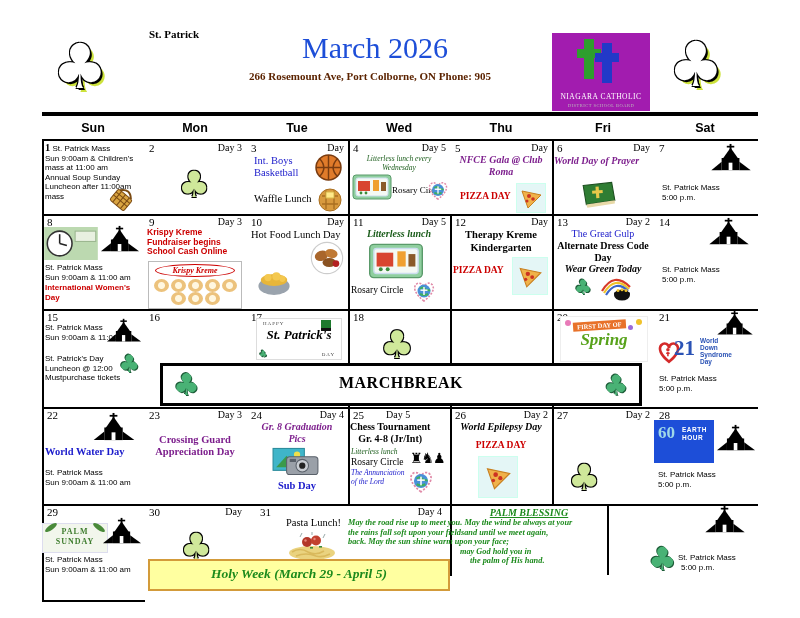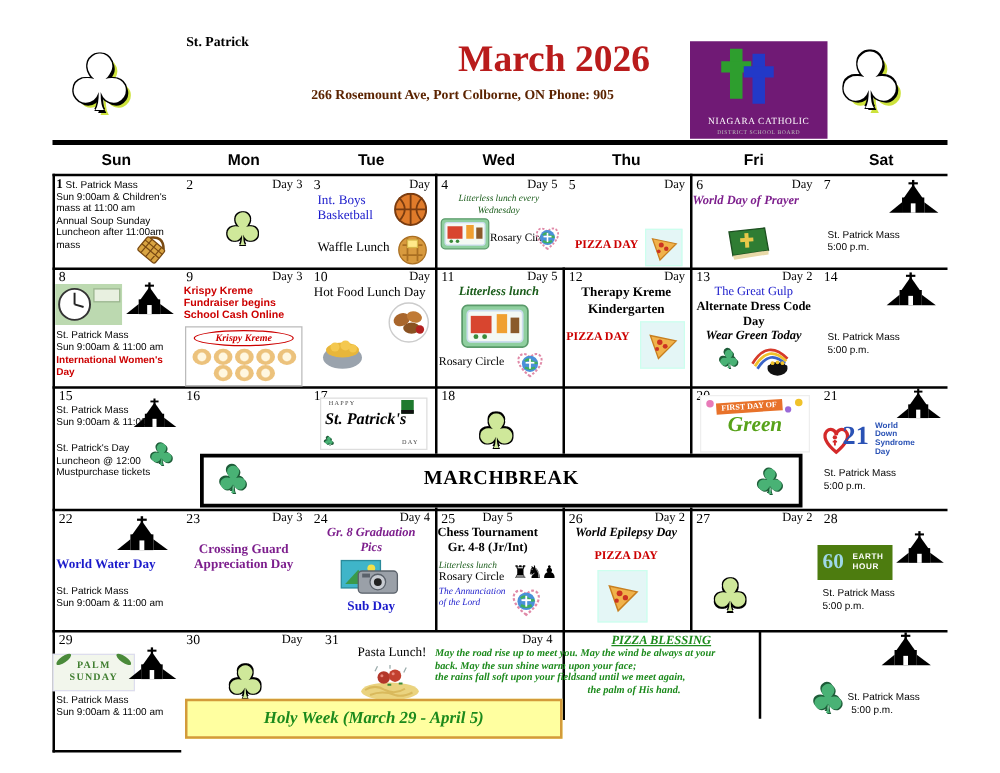--- a/index.html
+++ b/index.html
@@ -19,33 +19,33 @@
   .b{font-weight:bold}.i{font-style:italic}.u{text-decoration:underline}.ctr{text-align:center}
   .red{color:#cc0000}.blu{color:#1a1acb}.pur{color:#7d1f8d}.grn{color:#137713}.mar{color:#5b2300}.dgrn{color:#1a5c1a}
   .clov{position:absolute;font-family:"DejaVu Sans",sans-serif;line-height:1}
   .clov.outl{color:#cfe89a;text-shadow:-1px -1px 0 #000,1px -1px 0 #000,-1px 1px 0 #000,1px 1px 0 #000}
   .clov.hdr{color:#fff;text-shadow:-1px -1px 0 #000,1px -1px 0 #000,-1px 1px 0 #000,2px 2px 0 #000,4px 4px 0 #cde23c}
   .clov.sol{color:#49b275;text-shadow:-1px -1px 0 #1d5c38,1px 1px 0 #1d5c38}
   .ev{font-size:10.5px;line-height:12px}
   .sm{font-size:9.5px}
   .tinyi{font-size:7.5px;line-height:8.5px}
   
-  #title{position:absolute;left:230px;top:31px;width:290px;text-align:right;
-         font-size:30px;font-weight:bold;color:#b91c1c}
+  #title{position:absolute;left:230px;top:31px;width:290px;text-align:center;
+         font-size:30px;font-weight:normal;color:#1d4ed8}
   #addr{position:absolute;left:170px;top:70px;width:400px;text-align:center;font-size:11px;font-weight:bold}
   #phone2{position:absolute;left:553px;top:70px;font-size:11px;font-weight:bold}
   #sub{position:absolute;left:170px;top:84px;width:400px;text-align:center;font-size:11px;font-weight:bold;color:#176917}
   #shield{position:absolute;left:130px;top:28px;width:88px;height:86px;text-align:center}
   #shieldarc{font-size:11px;font-weight:bold}
   #shieldbody{width:62px;height:62px;margin:1px auto 0;border:2px solid #333;border-radius:4px 4px 28px 28px;
       background:linear-gradient(90deg,#2e8b57 50%,#ffffff 50%);position:relative}
   #shieldsp{position:absolute;left:0;right:0;top:12px;font-size:26px;font-weight:bold;color:#1c6b3c;
       text-shadow:1px 1px 0 #fff}
   #shieldsaints{position:absolute;left:0;right:0;bottom:2px;font-size:8px;font-weight:bold;letter-spacing:1px;color:#111}
-  #board{position:absolute;left:552px;top:33px;width:110px;height:78px;background:#701a75;color:#fff;text-align:center}
+  #board{position:absolute;left:552px;top:33px;width:98px;height:78px;background:#a21caf;color:#fff;text-align:center}
   .bcross{position:absolute;top:6px;width:10px;height:40px}
   .bcross:before{content:"";position:absolute;left:-7px;top:10px;width:24px;height:9px;background:inherit}
   #bc1{left:32px;background:#2e9e2e}
   #bc2{left:50px;background:#2239c8;top:10px}
   #bname{position:absolute;left:0;right:0;bottom:10px;font-size:7.5px;letter-spacing:.5px}
   #bsub{position:absolute;left:0;right:0;bottom:3px;font-size:4.5px;color:#bbb;letter-spacing:.5px}
   
   #mbreak{position:absolute;left:118px;top:244px;width:476px;height:37px;background:#fff;border:3px solid #000;
       text-align:center;font-weight:bold;font-size:16px;line-height:34px;letter-spacing:.5px}
   #hweek{position:absolute;left:106px;top:440px;width:298px;height:28px;background:#ffffa0;border:2px solid #d39b3a;
@@ -269,20 +269,24 @@
         </svg>
       <div style="position:absolute;left:44px;top:44px;font-size:9px">Rosary Circle</div>
       <svg class="ico" style="right:1px;top:38px" width="22" height="22">
           <use href="#sym-rosary"></use>
         </svg>
     </div>
 
     <div class="cell c4 r1">
       <span class="dn">5</span>
       <span class="dl">Day</span>
+      <div class="pur b i ctr" style="position:absolute;left:0;top:13px;width:100%;font-size:10px;line-height:12px">
+        <div>NFCE Gala @ Club</div>
+        <div>Roma</div>
+      </div>
       <div class="red b sm" style="position:absolute;left:10px;top:50px">PIZZA DAY</div>
       <div class="photo" style="right:6px;top:42px;width:28px;height:28px;background:#e4f6f6;border-color:#cfe">
         <svg style="position:absolute;left:2px;top:2px" width="24" height="24">
             <use href="#sym-pizza"></use>
           </svg>
       </div>
     </div>
 
     <div class="cell c5 r1">
       <span class="dn">6</span>
@@ -422,38 +426,38 @@
     </div>
 
     <div class="cell c1 r3">
       <span class="dn">16</span>
     </div>
 
     <div class="cell c2 r3">
       <span class="dn">17</span>
       <div class="photo" style="left:10px;top:8px;width:84px;height:40px;border-color:#ddd">
         <div style="position:absolute;left:6px;top:2px;font-size:5px;letter-spacing:1px;color:#444">HAPPY</div>
-        <div style="position:absolute;left:3px;top:8px;width:78px;text-align:left;font-size:13px;font-style:italic;font-weight:bold">St. Patrick's</div>
+        <div style="position:absolute;left:3px;top:8px;width:78px;text-align:center;font-size:13px;font-style:italic;font-weight:bold">St. Patrick's</div>
         <div style="position:absolute;right:6px;bottom:2px;font-size:5px;letter-spacing:1px;color:#444">DAY</div>
         <div style="position:absolute;right:10px;top:1px;width:10px;height:8px;background:#1e7a2e;border-bottom:3px solid #111"></div>
         <div class="clov sol" style="left:2px;bottom:0;font-size:9px;position:absolute">♣</div>
       </div>
     </div>
 
     <div class="cell c3 r3">
       <span class="dn">18</span>
       <div class="clov outl" style="left:32px;top:16px;font-size:38px">♣</div>
     </div>
 
 
     <div class="cell c5 r3">
       <span class="dn">20</span>
       <div class="photo" style="left:8px;top:6px;width:86px;height:44px;border-color:#eee">
         <div style="position:absolute;left:12px;top:4px;background:#e8722a;color:#fff;font-size:6.5px;font-weight:bold;padding:1px 4px;transform:rotate(-4deg)">FIRST DAY OF</div>
-        <div style="position:absolute;left:0;top:13px;width:100%;text-align:center;font-size:17px;font-weight:bold;font-style:italic;color:#57a21a">Green</div>
+        <div style="position:absolute;left:0;top:13px;width:100%;text-align:center;font-size:17px;font-weight:bold;font-style:italic;color:#57a21a">Spring</div>
         <div style="position:absolute;left:4px;top:3px;width:6px;height:6px;border-radius:50%;background:#e87ab8"></div>
         <div style="position:absolute;right:5px;top:2px;width:6px;height:6px;border-radius:50%;background:#f0c22a"></div>
         <div style="position:absolute;right:14px;top:8px;width:5px;height:5px;border-radius:50%;background:#9a6ad8"></div>
       </div>
     </div>
 
     <div class="cell c6 r3">
       <span class="dn">21</span>
       <svg class="ico" style="right:2px;top:0" width="38" height="27">
           <use href="#sym-church"></use>
@@ -551,21 +555,21 @@
       <span class="dn">27</span>
       <span class="dl">Day 2</span>
       <div class="clov outl" style="left:16px;top:52px;font-size:36px">♣</div>
     </div>
 
     <div class="cell c6 r4">
       <span class="dn">28</span>
       <svg class="ico" style="right:0;top:16px" width="40" height="29">
           <use href="#sym-church"></use>
         </svg>
-      <div style="position:absolute;left:0;top:28px;width:60px;height:28px;background:#4d7c0f;color:#fff">
+      <div style="position:absolute;left:0;top:12px;width:60px;height:43px;background:#1d4ed8;color:#fff">
         <span style="position:absolute;left:4px;top:3px;font-size:17px;font-weight:bold;color:#9fd8e8">60</span>
         <span style="position:absolute;left:28px;top:6px;font-size:6.5px;font-weight:bold;letter-spacing:.5px;font-family:'Liberation Sans',sans-serif">EARTH</span>
         <span style="position:absolute;left:28px;top:14px;font-size:6.5px;font-weight:bold;letter-spacing:.5px;font-family:'Liberation Sans',sans-serif">HOUR</span>
       </div>
       <div class="t" style="position:absolute;left:4px;top:62px">
         <div>St. Patrick Mass</div>
         <div>5:00 p.m.</div>
       </div>
     </div>
 
@@ -595,24 +599,25 @@
     <div class="cell c2 r5" style="width:204px">
       <span class="dn" style="left:14px">31</span>
       <span class="dl" style="right:8px">Day 4</span>
       <div style="position:absolute;left:40px;top:12px;font-size:10.5px">Pasta Lunch!</div>
       <svg class="ico" style="left:40px;top:26px" width="52" height="30">
           <use href="#sym-spaghetti"></use>
         </svg>
     </div>
 
     <div id="bless">
-      <div id="blesst" class="u">PIZZA BLESSING</div>
+      <div id="blesst" class="u">PALM BLESSING</div>
       <div class="bl">May the road rise up to meet you.  May the wind be always at your</div>
+      <div class="bl">the rains fall soft upon your fieldsand until we meet again,</div>
       <div class="bl">back. May the sun shine warm upon your face;</div>
-      <div class="bl">the rains fall soft upon your fieldsand until we meet again,</div>
+      <div class="bl" style="padding-left:112px">may God hold you in</div>
       <div class="bl" style="padding-left:122px">the palm of His hand.</div>
     </div>
     <div class="clov sol" style="left:606px;top:424px;font-size:32px">♣</div>
 
     <div class="cell c6 r5">
       <svg class="ico" style="left:50px;top:0" width="42" height="30">
           <use href="#sym-church"></use>
         </svg>
       <div class="t" style="position:absolute;left:24px;top:48px">
         <div>St. Patrick Mass</div>

